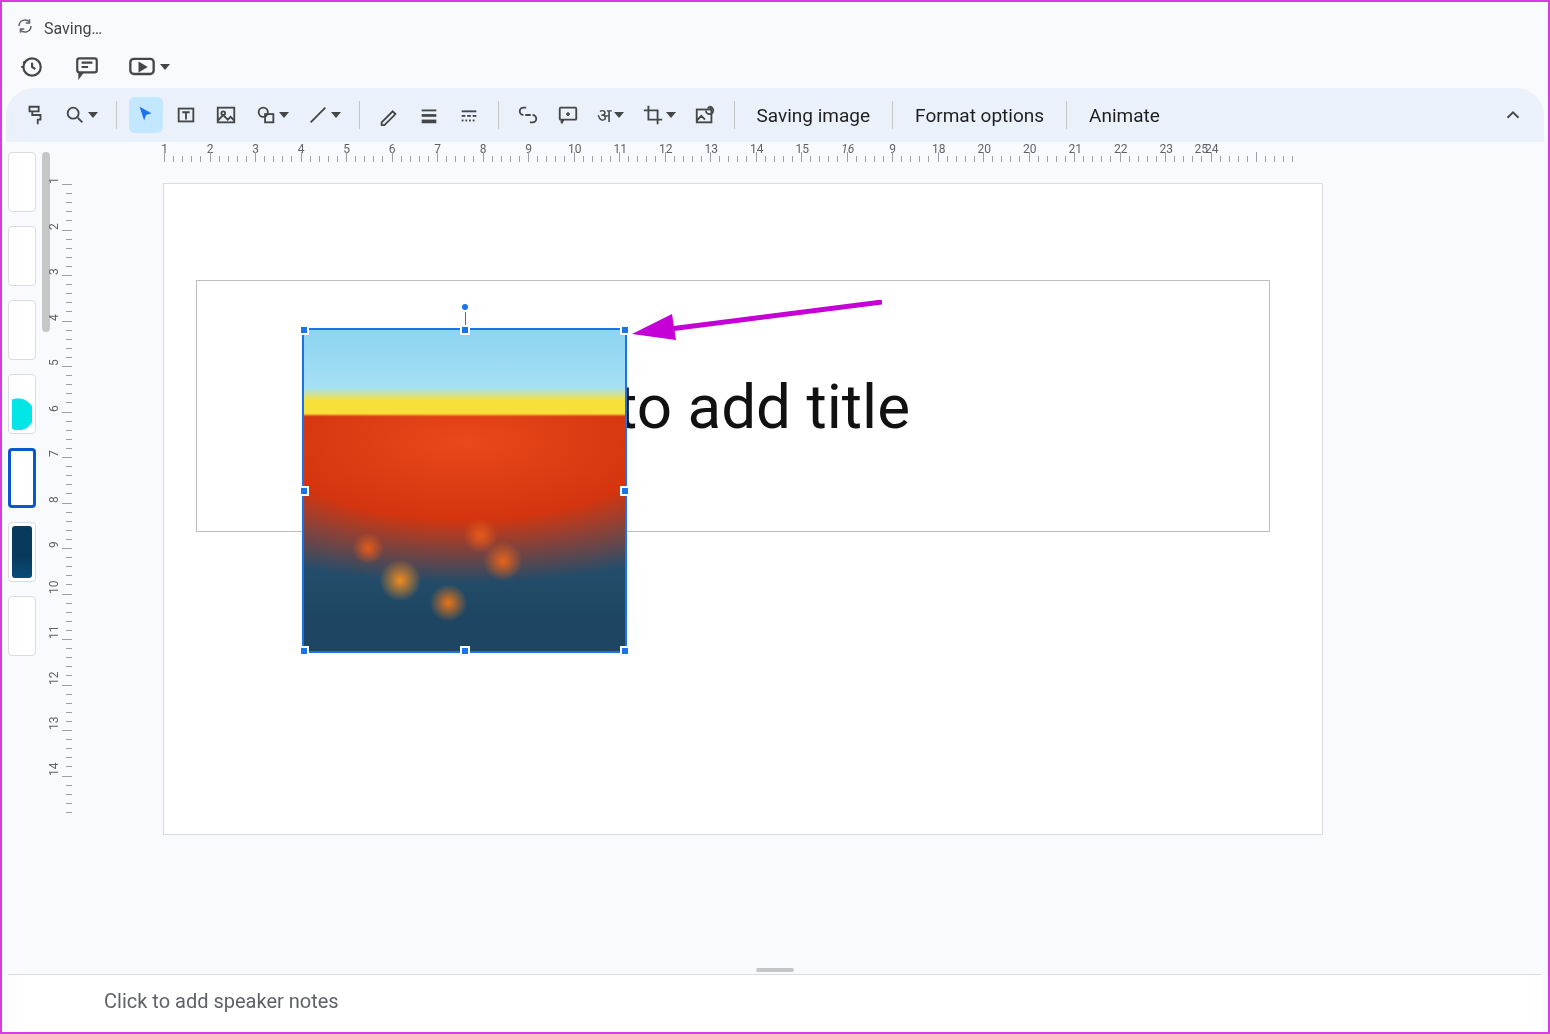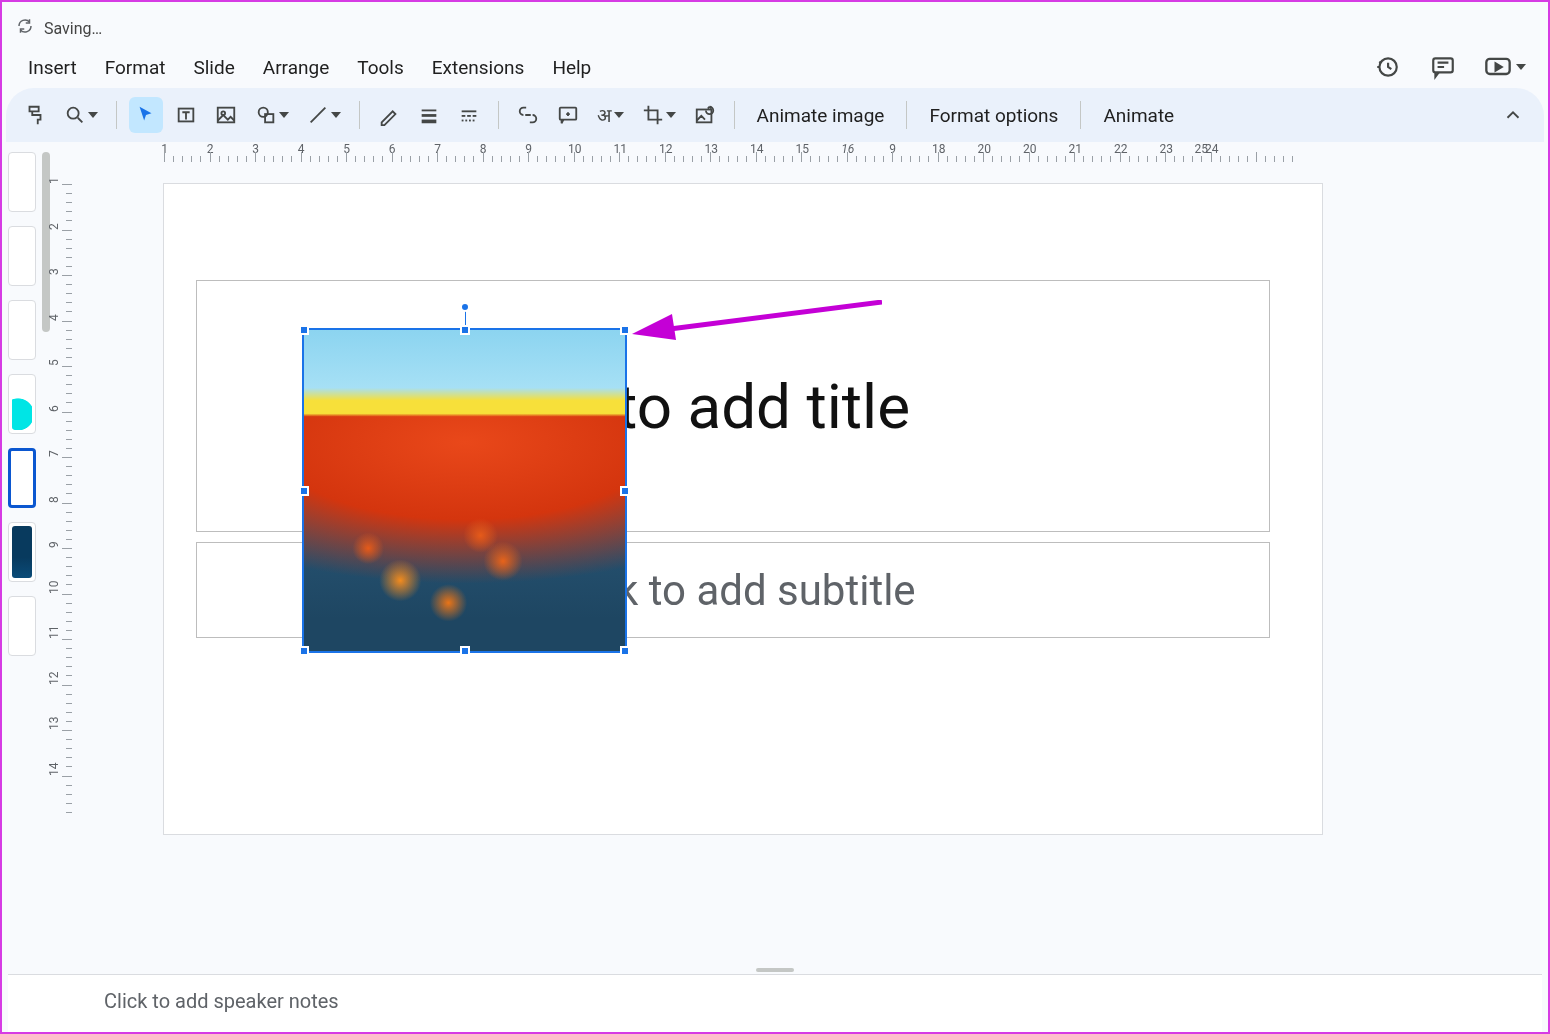--- a/index.html
+++ b/index.html
@@ -201,29 +201,20 @@
   <span class="sync-icon">
     <svg viewBox="0 0 24 24" fill="none" stroke="#5f6368" stroke-width="2">
       <path d="M4 12a8 8 0 0 1 14-5.3M20 12a8 8 0 0 1-14 5.3"></path>
       <path d="M18 3v5h-5M6 21v-5h5"></path>
     </svg>
   </span>
   <span>Saving…</span>
 </div>
 
 <div class="menubar">
-  <div class="menubar-left">
-    <div class="menu-item">Insert</div>
-    <div class="menu-item">Format</div>
-    <div class="menu-item">Slide</div>
-    <div class="menu-item">Arrange</div>
-    <div class="menu-item">Tools</div>
-    <div class="menu-item">Extensions</div>
-    <div class="menu-item">Help</div>
-  </div>
   <div class="menubar-right">
     <div class="icon-btn">
       <svg viewBox="0 0 24 24" width="26" height="26" fill="none" stroke="#444746" stroke-width="2">
           <circle cx="13" cy="12" r="8"></circle>
           <path d="M13 8v4l3 2M3 12h2M5 7l1.5 1.5"></path>
         </svg>
     </div>
     <div class="icon-btn">
       <svg viewBox="0 0 24 24" width="26" height="26" fill="none" stroke="#444746" stroke-width="2">
           <rect x="3" y="4" width="18" height="13" rx="2"></rect>
@@ -332,21 +323,21 @@
       </svg>
     <span class="triangle-down"></span>
   </div>
   <div class="tool-btn">
     <svg viewBox="0 0 24 24" fill="none" stroke="#444746" stroke-width="2">
         <rect x="3" y="6" width="16" height="14"></rect>
         <path d="M3 18l5-5 4 4M17 3a4 4 0 1 1-4 4M17 3l-2 2M17 3l2 2"></path>
       </svg>
   </div>
   <div class="tool-sep"></div>
-  <div class="toolbar-text-btn">Animate image</div>
+  <div class="toolbar-text-btn">Saving image</div>
   <div class="tool-sep"></div>
   <div class="toolbar-text-btn">Format options</div>
   <div class="tool-sep"></div>
   <div class="toolbar-text-btn">Animate</div>
 
   <div class="tool-btn toolbar-collapse">
     <svg viewBox="0 0 24 24" fill="none" stroke="#444746" stroke-width="2">
         <path d="M6 15l6-6 6 6"></path>
       </svg>
   </div>
@@ -609,23 +600,20 @@
           <div class="tick" style="top: 623.7px;"></div>
           <div class="tick" style="top: 632.8px;"></div>
           <div class="tick" style="top: 641.9px;"></div>
         </div>
     </div>
     <div class="canvas-inner">
       <div class="slide">
         <div class="textbox title-box">
           <span> to add title</span>
         </div>
-        <div class="textbox subtitle-box">
-          <span>k to add subtitle</span>
-        </div>
         <div class="sel-image">
           <div class="rot-line"></div>
           <div class="rot-handle"></div>
           <div class="handle nw"></div>
           <div class="handle n"></div>
           <div class="handle ne"></div>
           <div class="handle e"></div>
           <div class="handle se"></div>
           <div class="handle s"></div>
           <div class="handle sw"></div>

